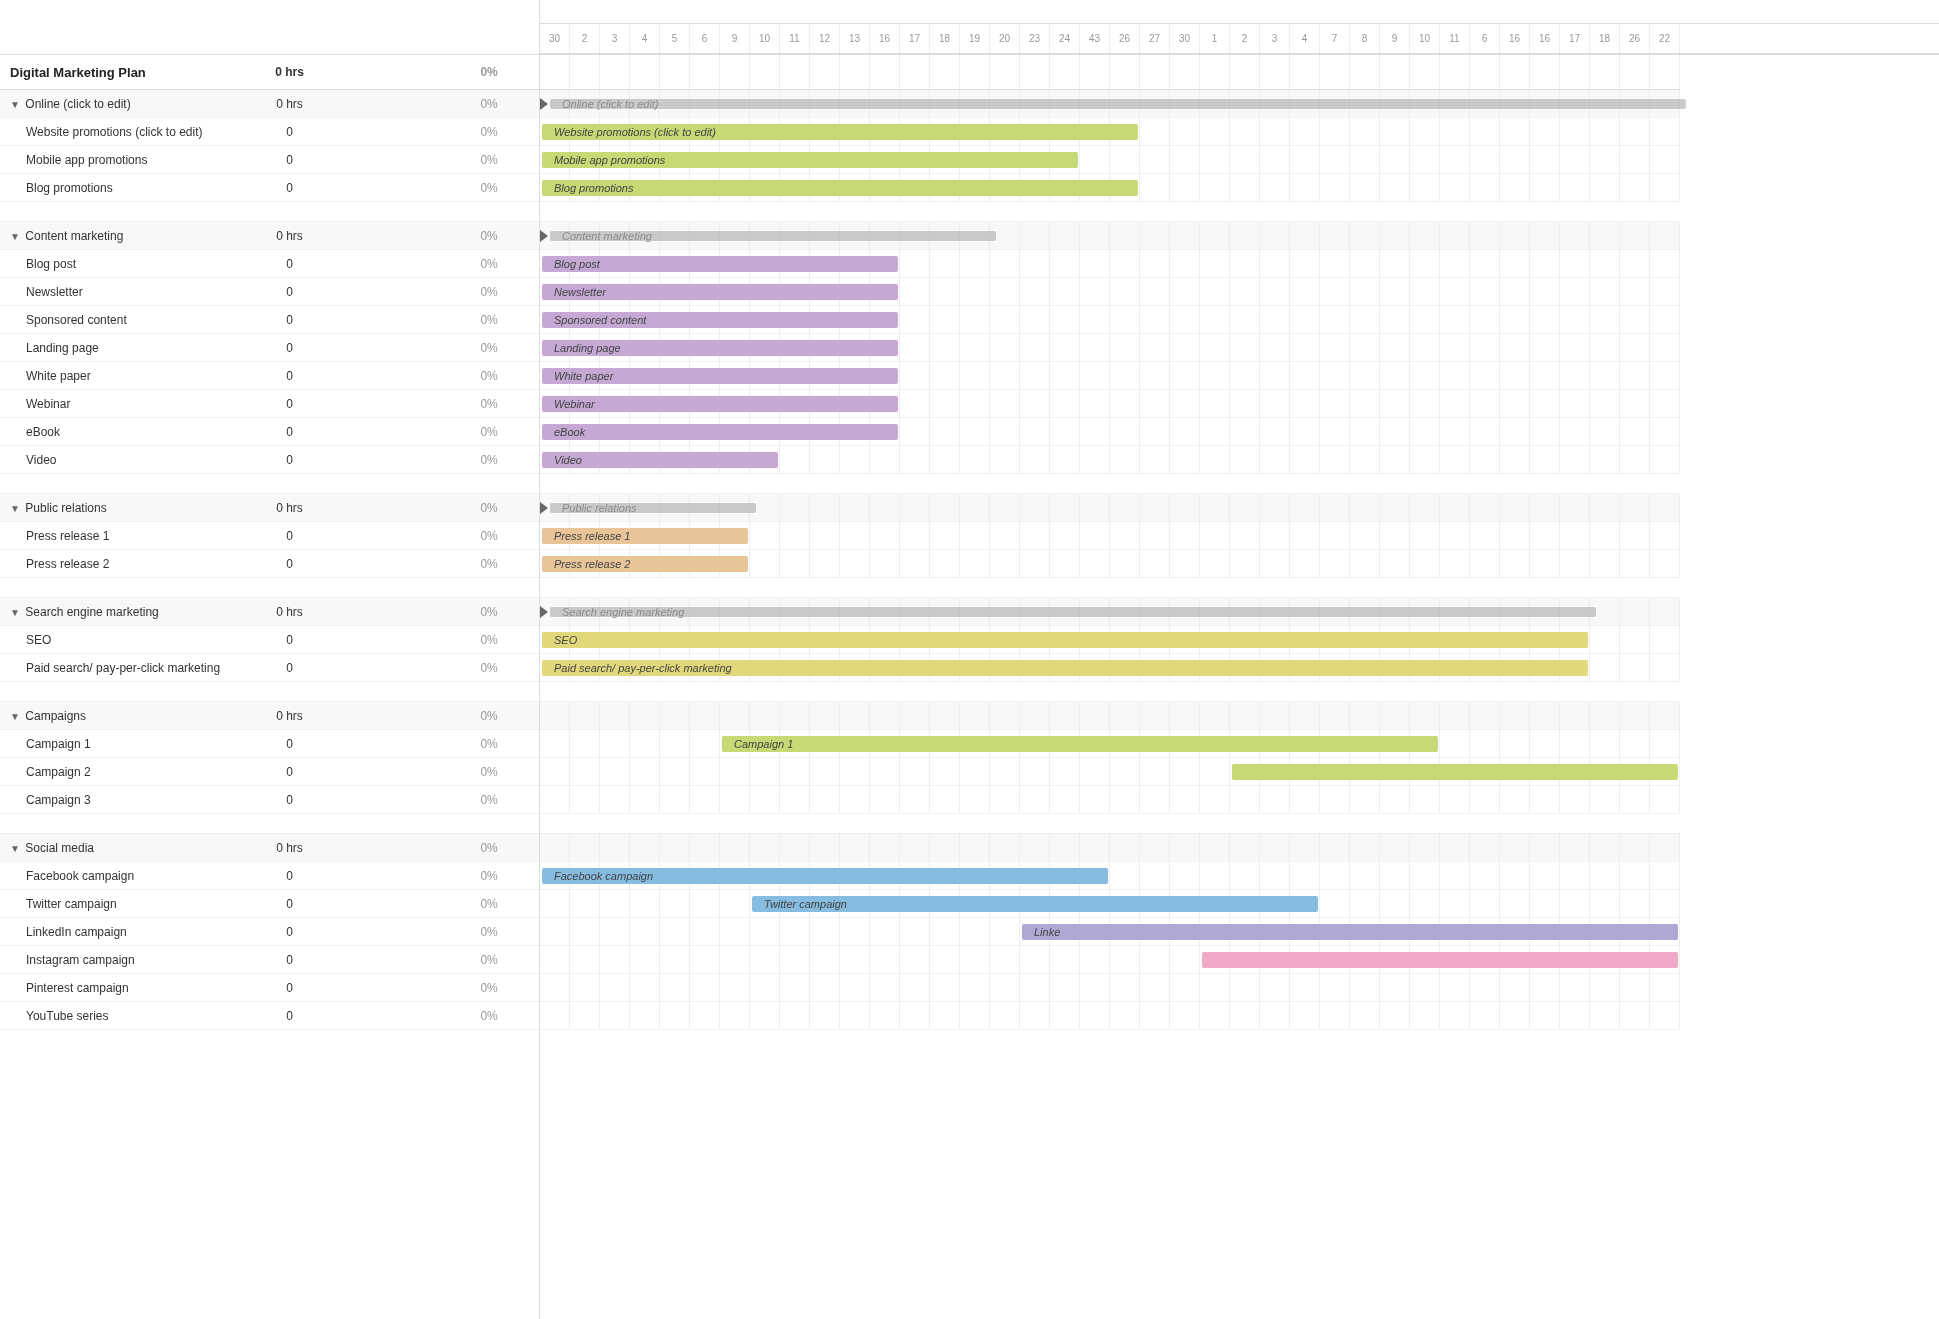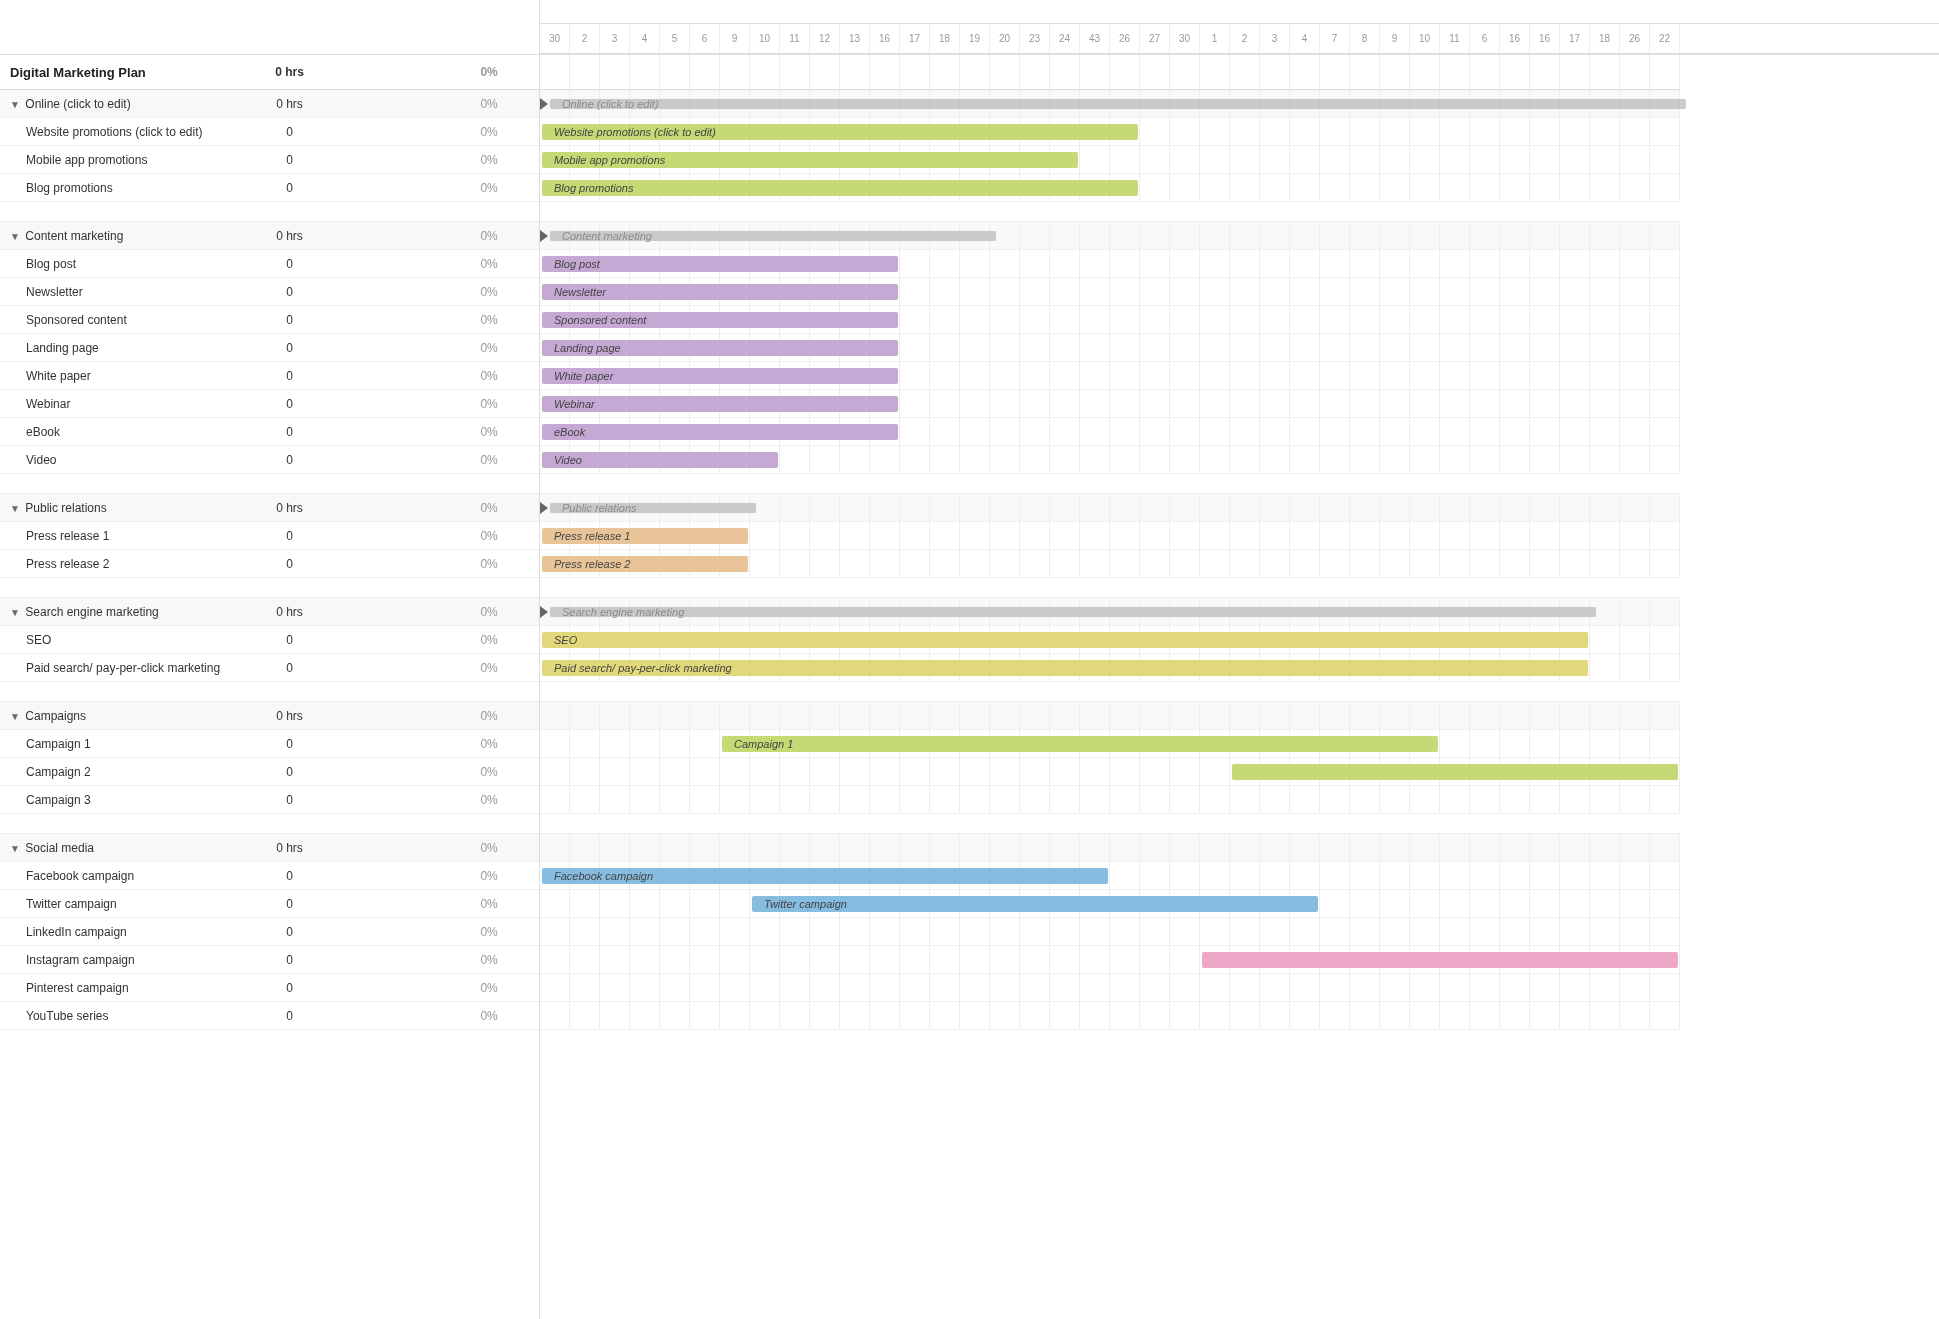--- a/index.html
+++ b/index.html
@@ -1492,20 +1492,23 @@
           <div class="gantt-cell" style="width: 30px; display: inline-block; vertical-align: top;"></div>
           <div class="gantt-cell" style="width: 30px; display: inline-block; vertical-align: top;"></div>
           <div class="gantt-cell" style="width: 30px; display: inline-block; vertical-align: top;"></div>
           <div class="gantt-cell" style="width: 30px; display: inline-block; vertical-align: top;"></div>
           <div class="gantt-cell" style="width: 30px; display: inline-block; vertical-align: top;"></div>
           <div class="gantt-cell" style="width: 30px; display: inline-block; vertical-align: top;"></div>
           <div class="gantt-cell" style="width: 30px; display: inline-block; vertical-align: top;"></div>
           <div class="gantt-cell" style="width: 30px; display: inline-block; vertical-align: top;"></div>
           <div class="gantt-cell" style="width: 30px; display: inline-block; vertical-align: top;"></div>
           <div class="gantt-cell" style="width: 30px; display: inline-block; vertical-align: top;"></div>
+          <div class="gantt-bar" style="left: 482px; width: 656px; background: rgb(176, 168, 212);">
+            <span style="margin-left: 6px; font-size: 11px; font-style: italic; color: rgb(68, 68, 68);">Linke</span>
+          </div>
         </div>
         <div class="gantt-row" style="width: 1140px; position: relative;">
           <div class="gantt-cell" style="width: 30px; display: inline-block; vertical-align: top;"></div>
           <div class="gantt-cell" style="width: 30px; display: inline-block; vertical-align: top;"></div>
           <div class="gantt-cell" style="width: 30px; display: inline-block; vertical-align: top;"></div>
           <div class="gantt-cell" style="width: 30px; display: inline-block; vertical-align: top;"></div>
           <div class="gantt-cell" style="width: 30px; display: inline-block; vertical-align: top;"></div>
           <div class="gantt-cell" style="width: 30px; display: inline-block; vertical-align: top;"></div>
           <div class="gantt-cell" style="width: 30px; display: inline-block; vertical-align: top;"></div>
           <div class="gantt-cell" style="width: 30px; display: inline-block; vertical-align: top;"></div>

